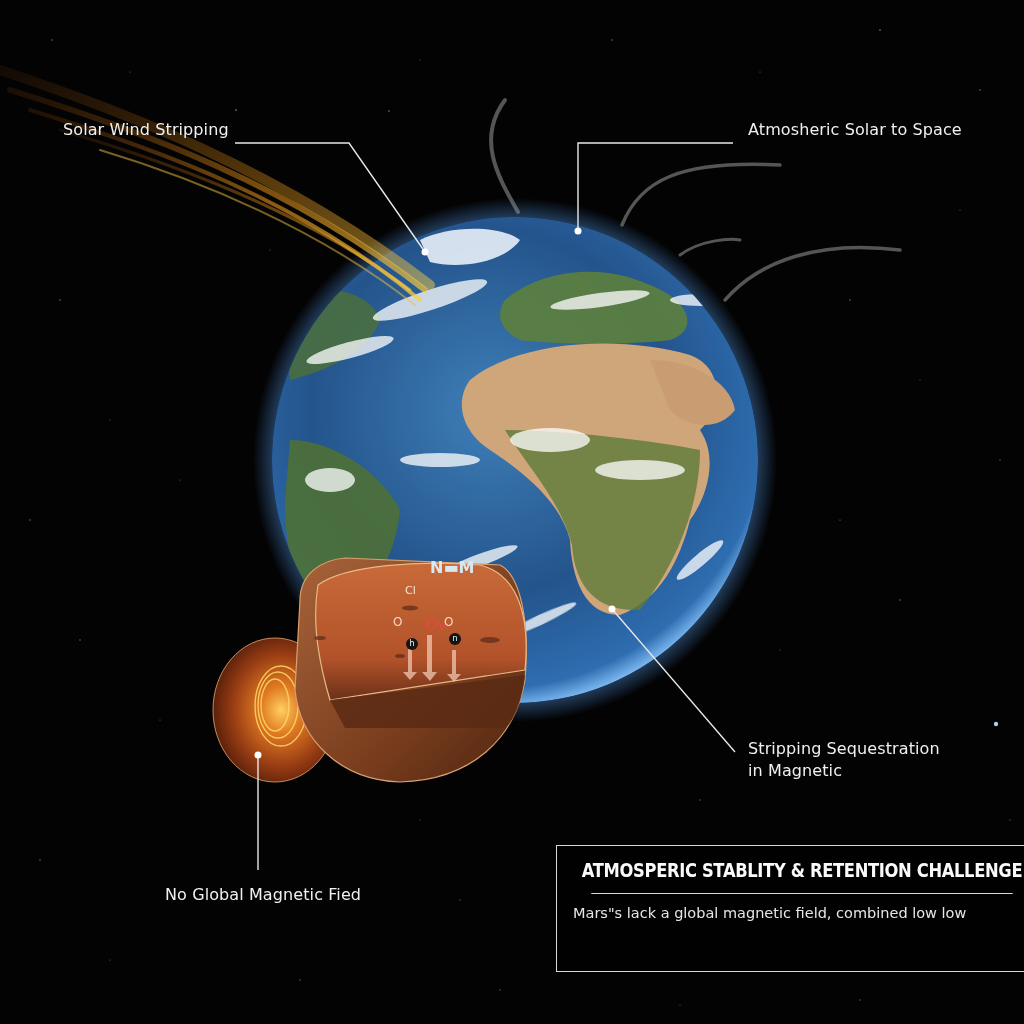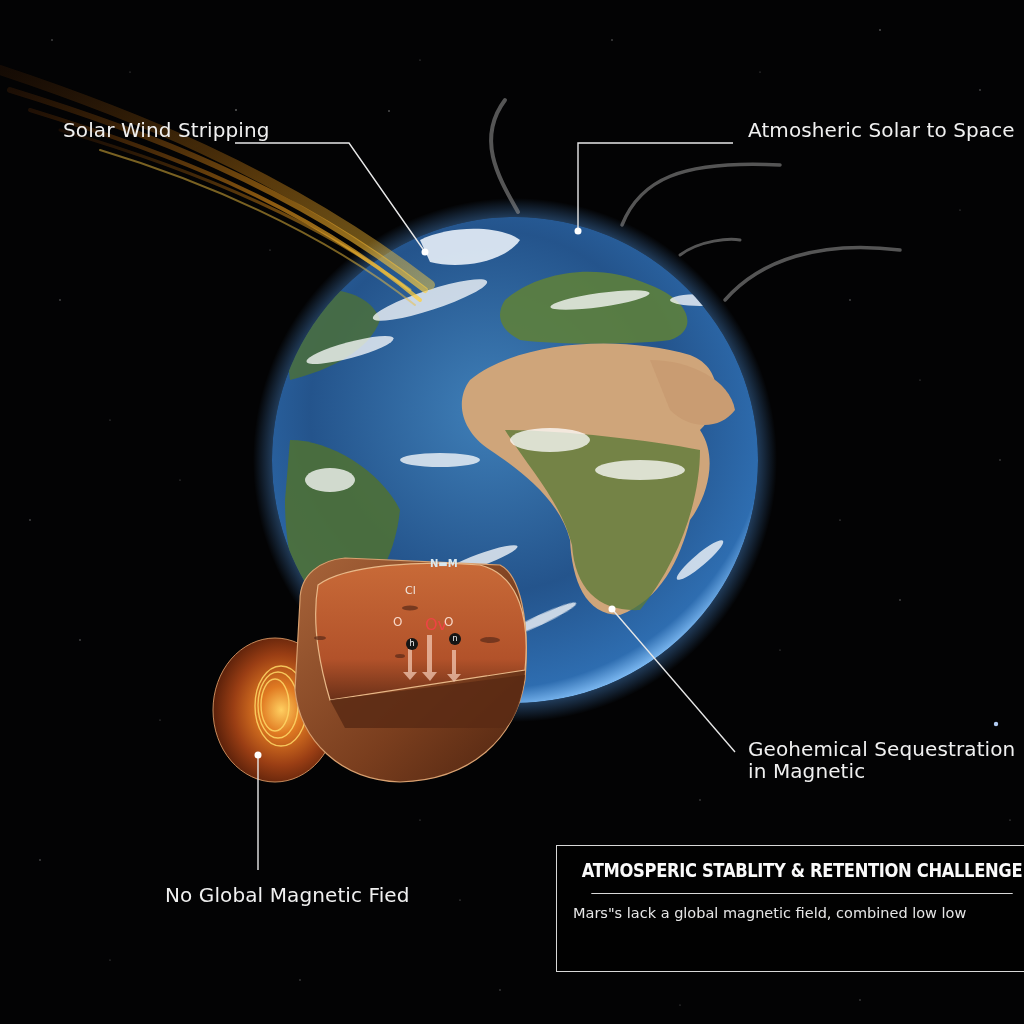--- a/index.html
+++ b/index.html
@@ -5,21 +5,21 @@
     html, body { margin: 0; padding: 0; }
     body {
       width: 1024px; height: 1024px; overflow: hidden; position: relative;
       background: #030304;
       font-family: "DejaVu Sans", "Liberation Sans", sans-serif;
       color: #f2f2f2;
     }
     .stars { position: absolute; inset: 0; }
     .scene { position: absolute; inset: 0; }
     .label {
-      position: absolute; font-size: 20px; color: #f0f0f0; white-space: nowrap;
+      position: absolute; font-size: 16px; color: #f0f0f0; white-space: nowrap;
       letter-spacing: 0.1px; line-height: 22px;
     }
     .info-box {
       position: absolute; left: 556px; top: 845px; width: 492px; height: 127px;
       border: 1.5px solid #d8d8d8; box-sizing: border-box; background: rgba(0,0,0,0.6);
     }
     .info-title {
       height: 48px; border-bottom: 1.5px solid #d8d8d8; box-sizing: border-box;
       display: flex; align-items: center; justify-content: center;
       font-family: "DejaVu Sans", sans-serif; font-weight: bold; font-size: 19px;
@@ -196,33 +196,33 @@
     <rect x="408" y="640" width="4" height="32"></rect>
       <polygon points="403,672 417,672 410,680"></polygon>
     <rect x="427" y="635" width="5" height="37"></rect>
       <polygon points="422,672 437,672 430,681"></polygon>
     <rect x="452" y="650" width="4" height="24"></rect>
       <polygon points="447,674 461,674 454,682"></polygon>
   </g>
 </svg>
 
 <div>
-  <span style="position:absolute;left:430px;top:558px;font-size:10px;font-weight:bold;color:#d8e8f0;">N▬M</span>
+  <span style="position:absolute;left:430px;top:558px;font-size:16px;font-weight:bold;color:#d8e8f0;">N▬M</span>
   <span style="position:absolute;left:405px;top:584px;font-size:11px;font-weight:normal;color:#f0e8e0;">Cl</span>
   <span style="position:absolute;left:393px;top:615px;font-size:12px;color:#f8d8c8;">O</span>
   <span style="position:absolute;left:425px;top:615px;font-size:16px;color:#ef4444;">Ov</span>
   <span style="position:absolute;left:444px;top:615px;font-size:12px;color:#f8d8c8;">O</span>
   <span style="position:absolute;left:406px;top:638px;width:12px;height:12px;border-radius:50%;background:#151515;color:#fff;font-size:8px;text-align:center;line-height:12px;">h</span>
   <span style="position:absolute;left:449px;top:633px;width:12px;height:12px;border-radius:50%;background:#151515;color:#fff;font-size:8px;text-align:center;line-height:12px;">n</span>
 </div>
 
 <div class="label" style="left:63px;top:119px;">Solar Wind Stripping</div>
 <div class="label" style="left:748px;top:119px;">Atmosheric Solar to Space</div>
 <div class="label" style="left:748px;top:738px;">
-  <span style="display:block;">Geohemical Sequestration</span>
+  <span style="display:block;">Stripping Sequestration</span>
   <span style="display:block;">in Magnetic</span>
 </div>
 <div class="label" style="left:165px;top:884px;">No Global Magnetic Fied</div>
 
 <div class="info-box">
   <div class="info-title">ATMOSPERIC STABLITY &amp; RETENTION CHALLENGE</div>
   <div class="info-body">
     <span>Mars"s lack  a global magnetic field, combined low     low</span>
   </div>
 </div>

